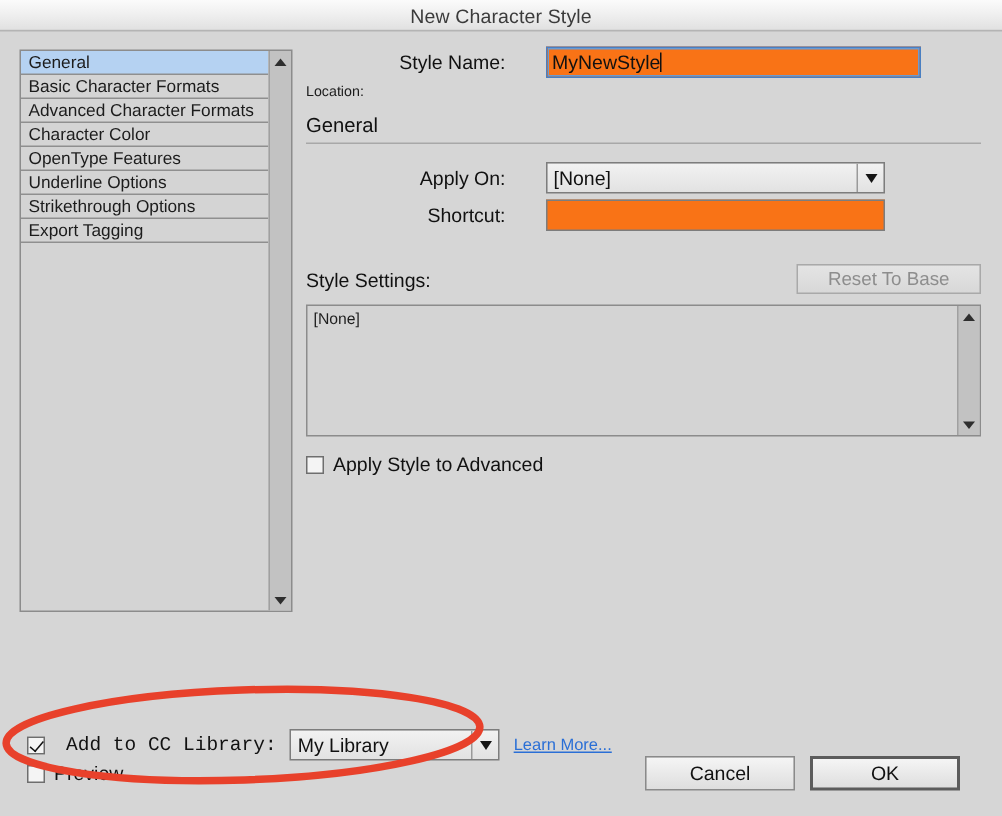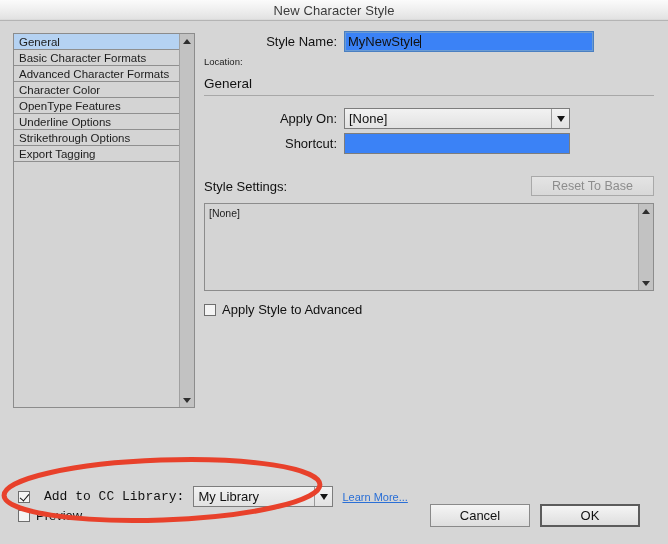--- a/index.html
+++ b/index.html
@@ -109,33 +109,34 @@
     position: absolute;
     left: 204px;
     top: 31px;
     width: 450px;
   }
 
   .field-row {
     display: flex;
     align-items: center;
     margin-bottom: 4px;
+    gap: 20px;
   }
   .field-label {
     text-align: right;
     font-size: 13px;
     color: #111;
     padding-right: 7px;
     white-space: nowrap;
   }
   .label-w { width: 133px; }
 
   .text-input {
     height: 21px;
-    background: #3b82f6;
+    background: #f97316;
     border: 1px solid #7d7d7d;
     box-sizing: border-box;
     font-family: "Liberation Sans", sans-serif;
     font-size: 13px;
     color: #111;
     padding: 0 3px;
     line-height: 19px;
     position: relative;
     overflow: hidden;
     white-space: nowrap;

